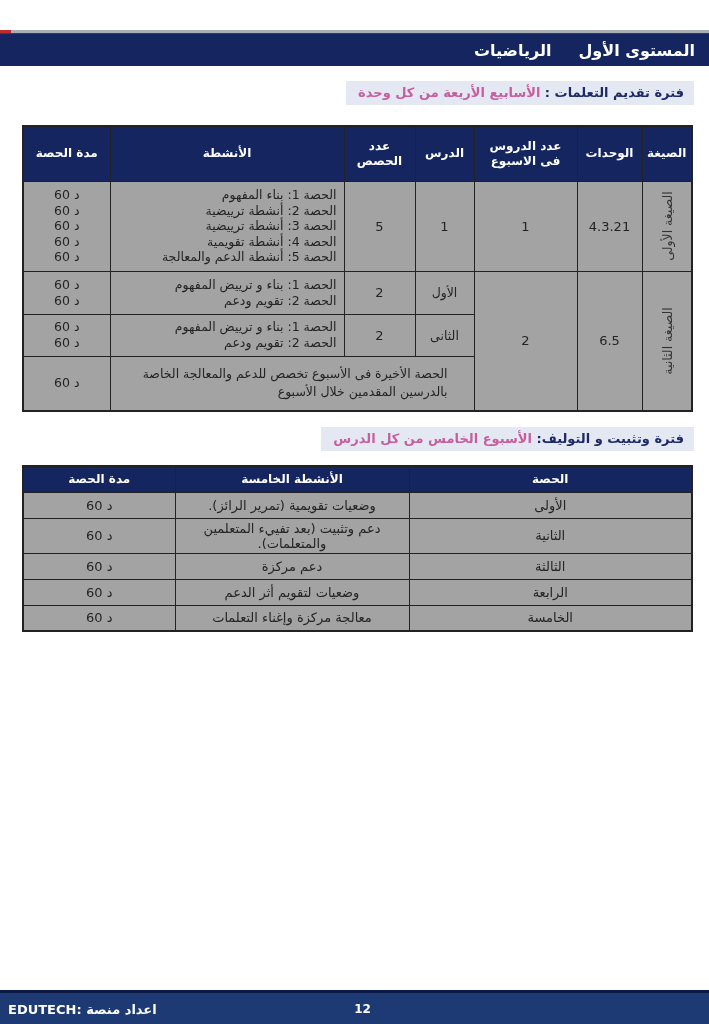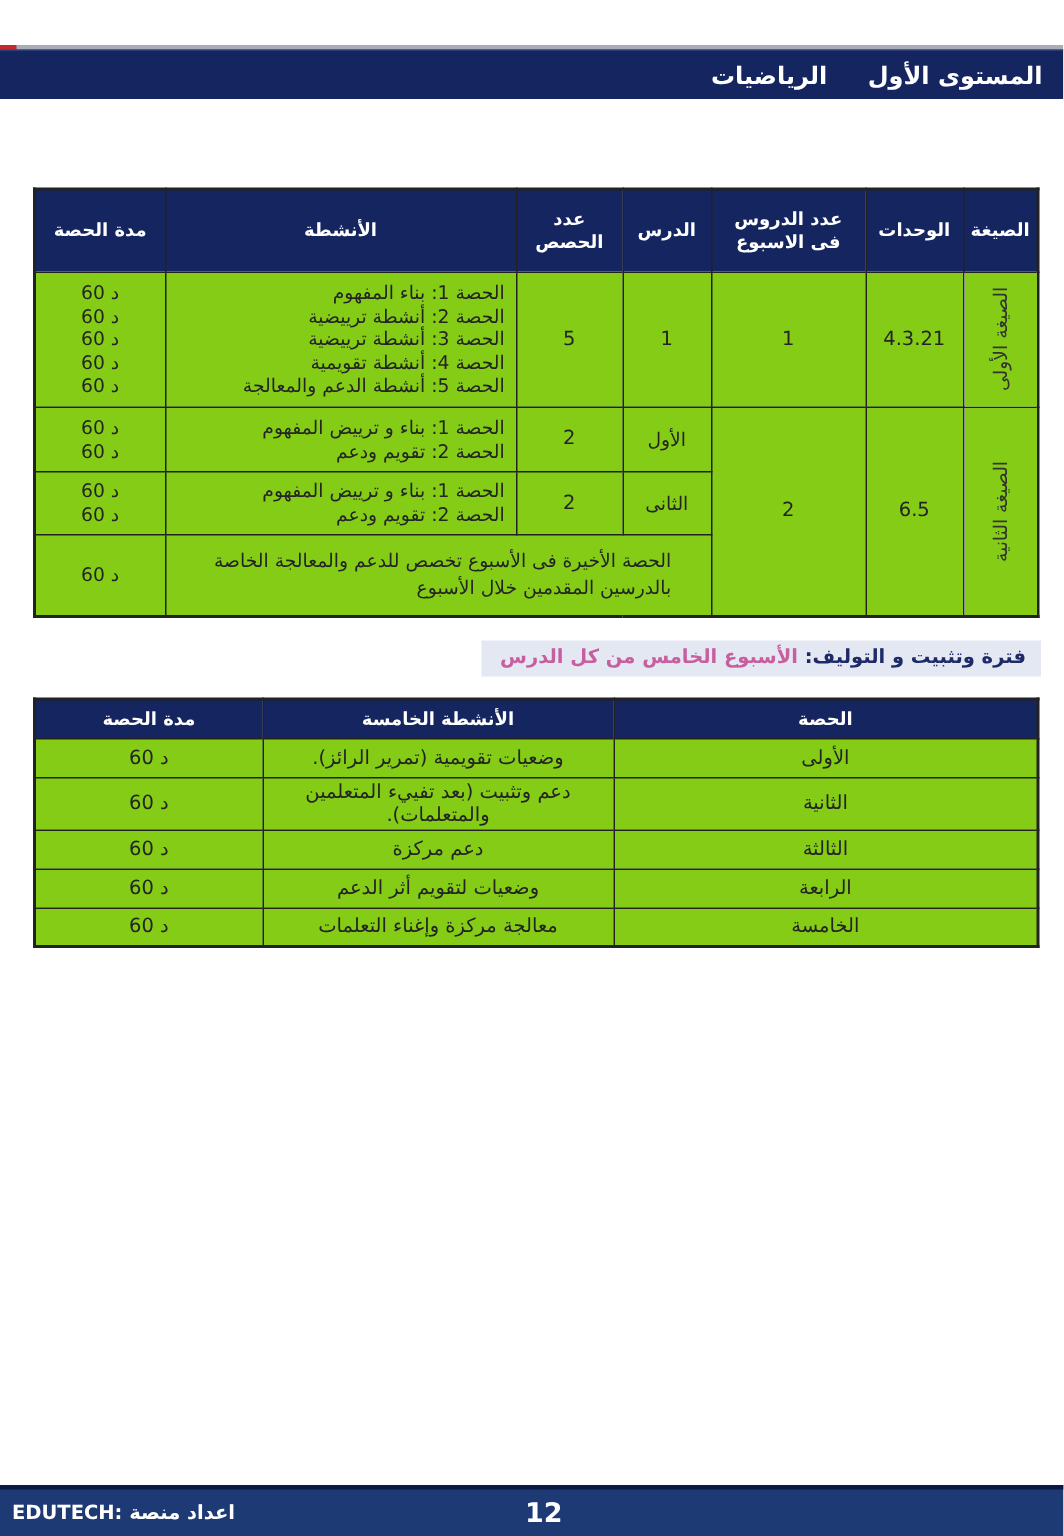--- a/index.html
+++ b/index.html
@@ -29,21 +29,21 @@
   
   table{border-collapse:collapse;position:absolute;left:22px;table-layout:fixed;}
   .t1{top:125px;width:669px;}
   .t2{top:465px;width:669px;}
   th,td{border:1px solid #222222;box-sizing:border-box;}
   table{border:2px solid #222222;}
   th{
     background:#14255f;color:#ffffff;font-weight:bold;font-size:12px;
     text-align:center;vertical-align:middle;padding:2px 3px;line-height:1.25;
   }
-  td{font-size:12.5px;text-align:center;vertical-align:middle;color:#242424;padding:2px 4px;background:#84cc16;}
+  td{font-size:12.5px;text-align:center;vertical-align:middle;color:#242424;padding:2px 4px;background:#a3a3a3;}
   .t1 .hdr{height:55px;}
   .t1 .r1{height:90px;}
   .t1 .r2{height:43px;}
   .t1 .r3{height:42px;}
   .t1 .r4{height:55px;}
   .act{text-align:right;padding-right:7px;line-height:15.6px;}
   .dur{direction:ltr;line-height:15.6px;}
   .dur div{text-align:center;}
   .note-cell{text-align:right;padding:2px 26px;line-height:1.45;font-size:12.5px;}
   .num{font-size:13px;}
@@ -61,37 +61,40 @@
   .footer{
     position:absolute;left:0;bottom:0;width:709px;height:31px;background:#1d3a74;
     border-top:3px solid #0b1a45;box-sizing:content-box;padding-left:16px;
   }
   .footer-credit{
     position:absolute;left:8px;top:50%;transform:translateY(-50%);
     color:#ffffff;font-weight:bold;font-size:13px;direction:rtl;white-space:nowrap;
   }
   .footer-page{
     position:absolute;left:50%;top:50%;transform:translate(-50%,-50%);
-    color:#ffffff;font-weight:bold;font-size:18px;
+    color:#ffffff;font-weight:bold;font-size:12px;
   }
 </style>
 </head>
 <body>
 
 <div class="page">
 
   <div class="top-rule">
     <span class="red-tick"></span>
   </div>
 
   <header class="titlebar" dir="rtl">
     <span>المستوى الأول</span>
     <span>الرياضيات</span>
   </header>
 
+  <div class="section-label label-1" dir="rtl">
+    <span class="lbl-navy">فترة تقديم التعلمات : </span><span class="lbl-pink">الأسابيع الأربعة من كل وحدة</span>
+  </div>
 
   <table class="t1" dir="rtl">
     <colgroup>
       <col style="width:50px">
         <col style="width:65px">
         <col style="width:103px">
       <col style="width:59px">
         <col style="width:71px">
         <col style="width:234px">
       <col style="width:87px">

